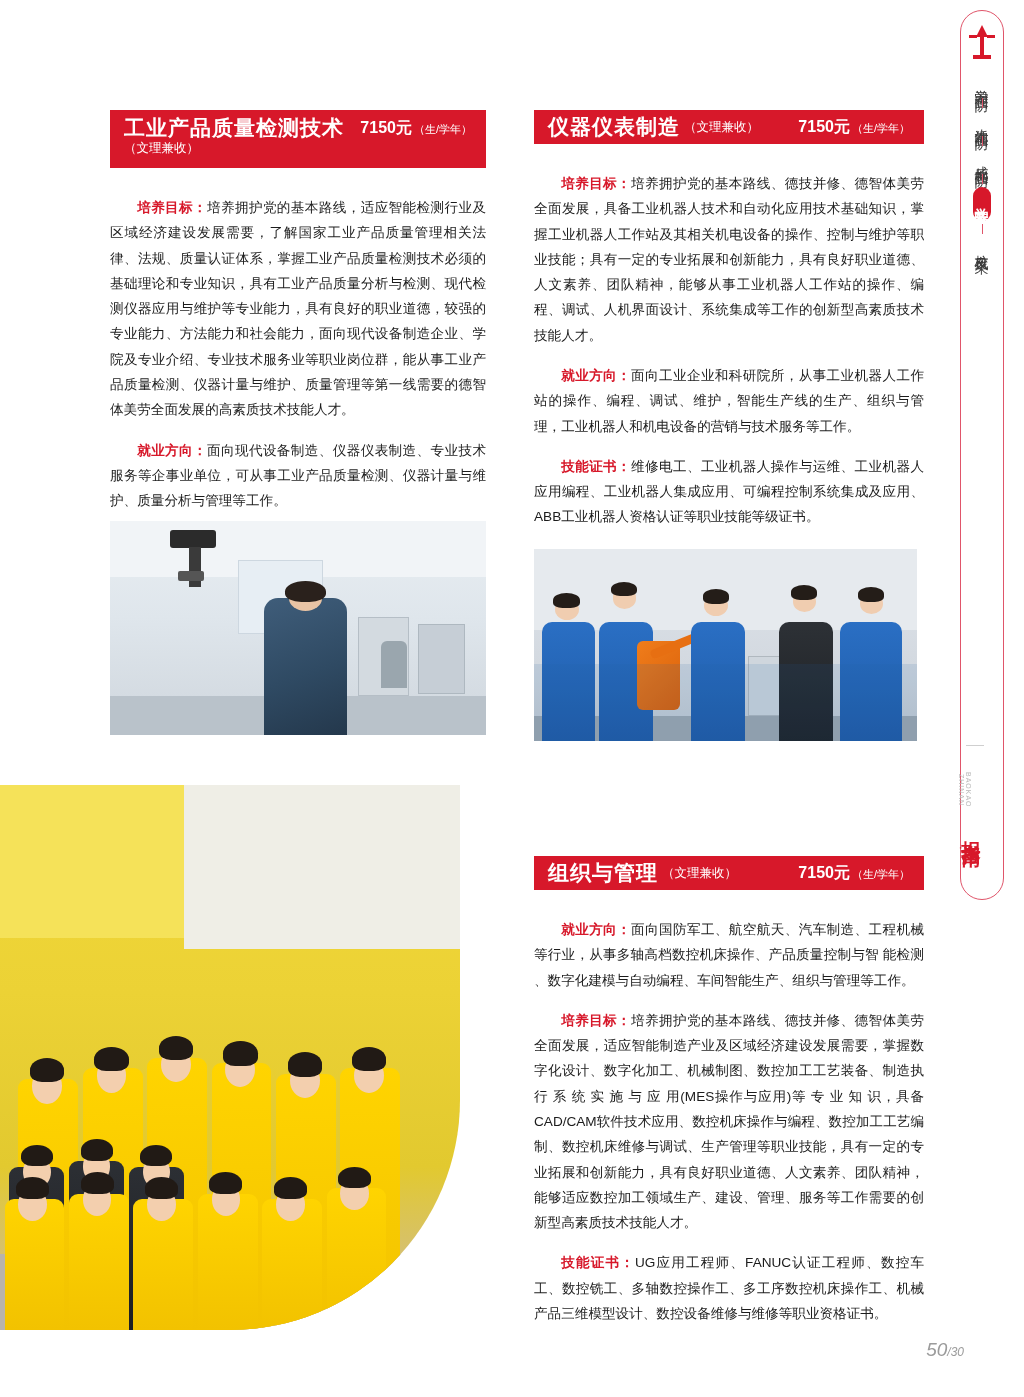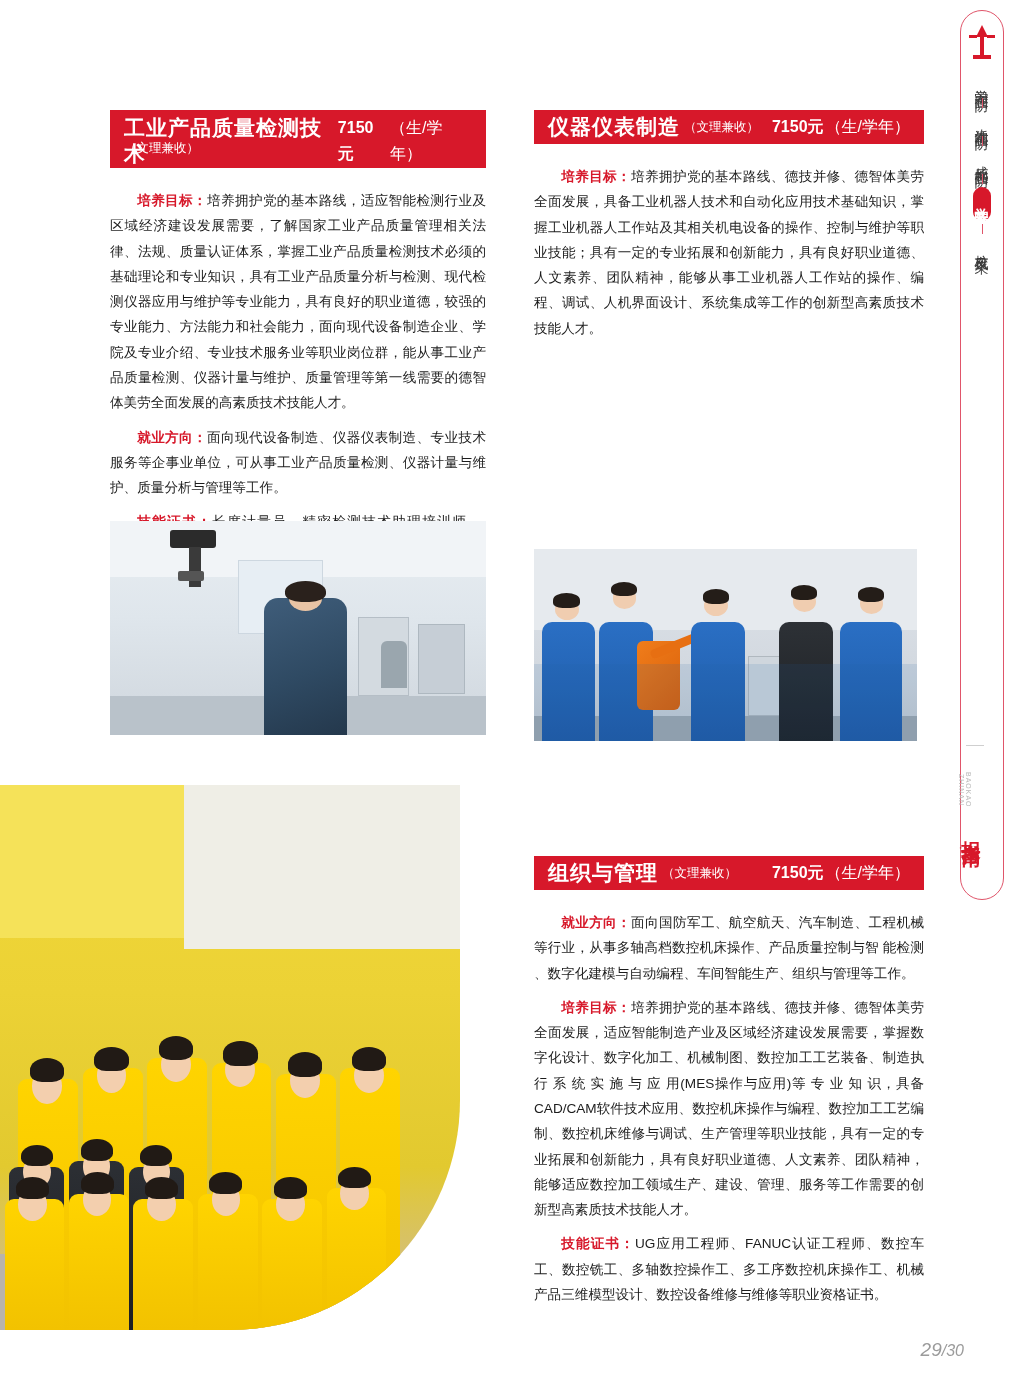--- a/index.html
+++ b/index.html
@@ -112,29 +112,29 @@
   .prog-sub{
     font-size:12.5px;margin-left:4px;line-height:26px;
   }
   .prog-sub2{
     position:absolute;left:14px;top:30px;font-size:12.5px;
   }
   .prog-fee{
     margin-left:auto;display:flex;align-items:baseline;line-height:26px;
   }
   .prog-fee .amount{font-size:16px;font-weight:bold;}
-  .prog-fee .unit{font-size:16px;margin-left:2px;}
+  .prog-fee .unit{font-size:11px;margin-left:2px;}
   .prog-body{
     padding-top:12px;
     font-size:13.6px;
     line-height:1.86;
     color:#1c1c1c;
     text-align:justify;
   }
-  .prog-body p{margin:8px 0 9px 0;text-indent:2em;}
+  .prog-body p{margin:15px 0 9px 0;text-indent:2em;}
   .lbl{color:#d7182a;font-weight:bold;}
 
   
   .photo{position:absolute;overflow:hidden;background:#cfd4da;}
   .photo-lab{
     background:
       linear-gradient(to bottom,#e9eef2 0%,#dfe6ec 45%,#cfd6dd 100%);
   }
   .photo-lab .ceiling{position:absolute;left:0;top:0;width:100%;height:26%;background:#f1f4f7;}
   .photo-lab .arm{position:absolute;left:16%;top:4%;width:46px;height:18px;background:#2b2b2b;border-radius:3px;}
@@ -198,21 +198,21 @@
   }
   .photo-group .p.sub{background:linear-gradient(180deg,#2c2f34 0%,#1c1e22 100%);}
   .photo-group .ph{position:absolute;background:#f3cfae;border-radius:50%;}
   .photo-group .phh{position:absolute;background:#211a15;border-radius:50% 50% 35% 35%;}
 
   
   .pageno{
     position:absolute;right:60px;bottom:36px;
     color:#9b9b9b;font-style:italic;font-size:19px;
   }
-  .pageno .small{font-size:16px;}
+  .pageno .small{font-size:12px;}
 </style>
 </head>
 <body>
 
 <div class="page">
 
   <div class="prog" style="left:110px;top:110px;width:376px;">
     <div class="prog-header tall">
       <div class="prog-title">工业产品质量检测技术</div>
       <div class="prog-fee">
@@ -255,20 +255,26 @@
       <div class="prog-title">仪器仪表制造</div>
       <div class="prog-sub">（文理兼收）</div>
       <div class="prog-fee">
         <span class="amount">7150元</span>
         <span class="unit">（生/学年）</span>
       </div>
     </div>
     <div class="prog-body">
       <p>
         <span class="lbl">培养目标：</span><span>培养拥护党的基本路线、德技并修、德智体美劳全面发展，具备工业机器人技术和自动化应用技术基础知识，掌握工业机器人工作站及其相关机电设备的操作、控制与维护等职业技能；具有一定的专业拓展和创新能力，具有良好职业道德、人文素养、团队精神，能够从事工业机器人工作站的操作、编程、调试、人机界面设计、系统集成等工作的创新型高素质技术技能人才。</span>
+      </p>
+      <p>
+        <span class="lbl">就业方向：</span><span>面向工业企业和科研院所，从事工业机器人工作站的操作、编程、调试、维护，智能生产线的生产、组织与管理，工业机器人和机电设备的营销与技术服务等工作。</span>
+      </p>
+      <p>
+        <span class="lbl">技能证书：</span><span>维修电工、工业机器人操作与运维、工业机器人应用编程、工业机器人集成应用、可编程控制系统集成及应用、ABB工业机器人资格认证等职业技能等级证书。</span>
       </p>
     </div>
   </div>
 
   <div class="photo photo-robot" style="left:534px;top:549px;width:383px;height:192px;">
     <div class="wall"></div>
     <div class="bench"></div>
     <div class="stu" style="left:2%;"></div>
     <div class="hd" style="left:5.5%;top:26%;"></div>
       <div class="hr" style="left:5%;top:23%;"></div>
@@ -386,16 +392,16 @@
   </div>
 
   <div class="rail-hairline"></div>
   <div class="rail-bottom">
     <div class="rail-en">BAOKAO ZHINAN</div>
     <div class="rail-red-title">报考指南</div>
     <div class="rail-dots">⋮</div>
   </div>
 
   <div class="pageno">
-    <span>29</span><span class="small">/30</span>
+    <span>50</span><span class="small">/30</span>
   </div>
 
 </div>
 
 </body></html>

